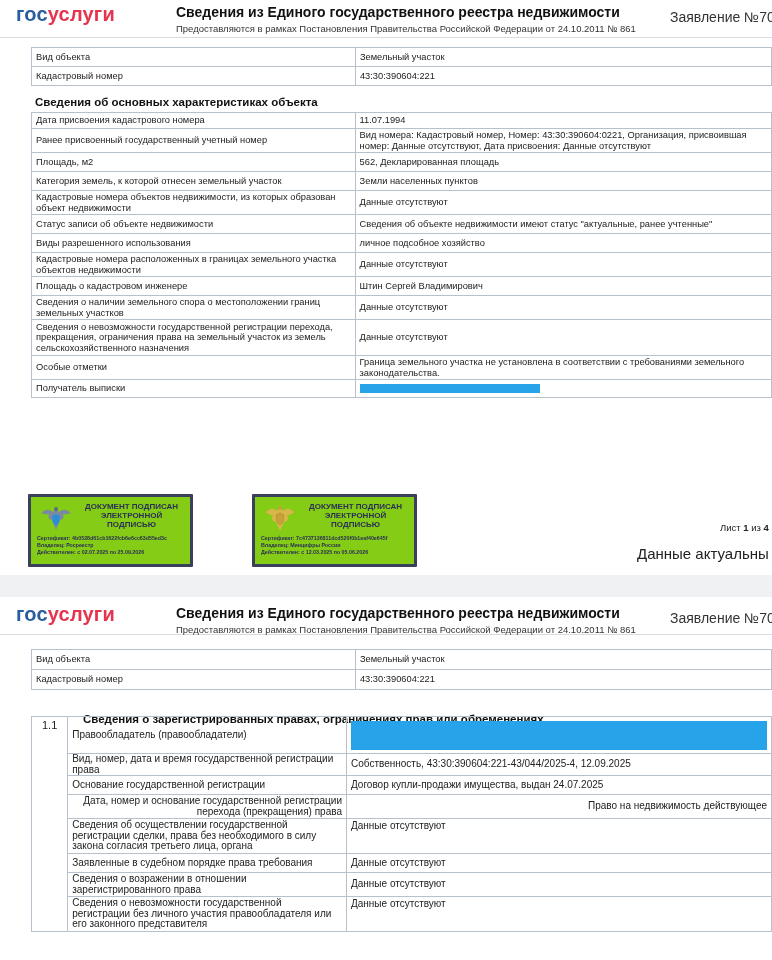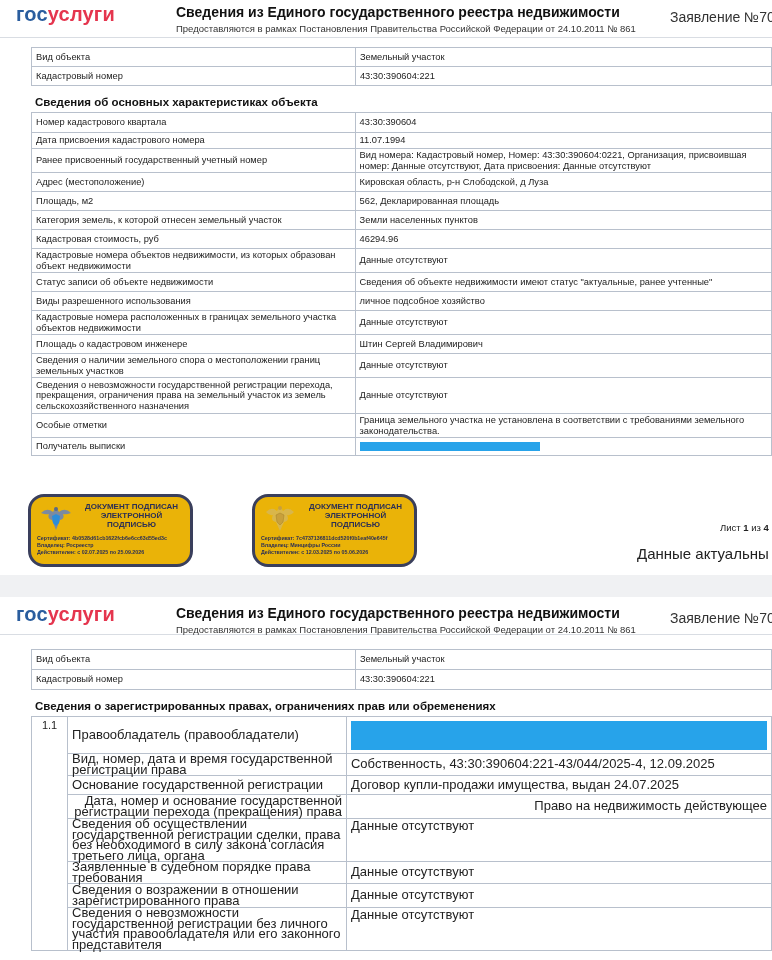--- a/index.html
+++ b/index.html
@@ -21,31 +21,31 @@
 
   table.grid { position: absolute; left: 31px; border-collapse: collapse; table-layout: fixed; }
   table.grid td { border: 1px solid #b8c0cc; font-size: 9.3px; line-height: 10.5px; padding: 0 4px; vertical-align: middle; color: #222; }
   table.grid td.l { width: 327px; }
   table.grid td.r { width: 420px; }
 
   .sec-title { position: absolute; left: 35px; font-size: 11.5px; font-weight: bold; color: #111; white-space: nowrap; }
 
   .redact { display: inline-block; background: #27a3ea; height: 9px; vertical-align: middle; }
 
-  .stamp { position: absolute; top: 494px; width: 165px; height: 73px; border: 3px solid #3a3f5c; border-radius: 16px; background: #eab308; }
+  .stamp { position: absolute; top: 494px; width: 165px; height: 73px; border: 3px solid #3a3f5c; border-radius: 1px; background: #84cc16; }
   .stamp .emblem { position: absolute; left: 8px; top: 6px; width: 34px; height: 30px; }
   .stamp .st1 { position: absolute; left: 46px; right: 4px; top: 5px; text-align: center; font-size: 8px; font-weight: bold; color: #2b2f55; line-height: 9px; }
   .stamp .cert { position: absolute; left: 6px; top: 38px; font-size: 5.3px; color: #2b2f55; line-height: 7px; white-space: nowrap; font-weight: bold; }
 
   .sheet { position: absolute; left: 720px; top: 522px; font-size: 9.5px; color: #222; white-space: nowrap; }
   .sheet b { font-weight: bold; }
   .actual { position: absolute; left: 637px; top: 545px; font-size: 15px; color: #222; white-space: nowrap; }
 
   table.rights { position: absolute; left: 31px; top: 119px; border-collapse: collapse; table-layout: fixed; }
-  table.rights td { border: 1px solid #b8c0cc; font-size: 13px; line-height: 10.5px; padding: 0 4px; vertical-align: middle; color: #222; }
+  table.rights td { border: 1px solid #b8c0cc; font-size: 10px; line-height: 10.5px; padding: 0 4px; vertical-align: middle; color: #222; }
   table.rights td.num { width: 37px; vertical-align: top; text-align: center; font-size: 11px; padding-top: 3px; }
   table.rights td.l { width: 290px; }
   table.rights td.r { width: 420px; }
   table.rights td.top { vertical-align: top; padding-top: 2px; }
 </style>
 </head>
 <body>
 
 <div class="page page1">
   <div class="header">
@@ -65,47 +65,35 @@
           <td class="l">Кадастровый номер</td>
           <td class="r">43:30:390604:221</td>
         </tr>
   </tbody>
     </table>
 
   <div class="sec-title" style="top:96px;">Сведения об основных характеристиках объекта</div>
 
   <table class="grid" style="top:112px;">
     <tbody>
-        <tr style="height:20px;">
-          <td class="l">Номер кадастрового квартала</td>
-          <td class="r">43:30:390604</td>
-        </tr>
     <tr style="height:16px;">
           <td class="l">Дата присвоения кадастрового номера</td>
           <td class="r">11.07.1994</td>
         </tr>
     <tr style="height:24px;">
           <td class="l">Ранее присвоенный государственный учетный номер</td>
           <td class="r">Вид номера: Кадастровый номер, Номер: 43:30:390604:0221, Организация, присвоившая номер: Данные отсутствуют, Дата присвоения: Данные отсутствуют</td>
         </tr>
     <tr style="height:19px;">
-          <td class="l">Адрес (местоположение)</td>
-          <td class="r">Кировская область, р-н Слободской, д Луза</td>
-        </tr>
-    <tr style="height:19px;">
           <td class="l">Площадь, м2</td>
           <td class="r">562, Декларированная площадь</td>
         </tr>
     <tr style="height:19px;">
           <td class="l">Категория земель, к которой отнесен земельный участок</td>
           <td class="r">Земли населенных пунктов</td>
-        </tr>
-    <tr style="height:19px;">
-          <td class="l">Кадастровая стоимость, руб</td>
-          <td class="r">46294.96</td>
         </tr>
     <tr style="height:24px;">
           <td class="l">Кадастровые номера объектов недвижимости, из которых образован объект недвижимости</td>
           <td class="r">Данные отсутствуют</td>
         </tr>
     <tr style="height:19px;">
           <td class="l">Статус записи об объекте недвижимости</td>
           <td class="r">Сведения об объекте недвижимости имеют статус "актуальные, ранее учтенные"</td>
         </tr>
     <tr style="height:19px;">
@@ -195,21 +183,21 @@
           <td class="l">Вид объекта</td>
           <td class="r">Земельный участок</td>
         </tr>
     <tr style="height:20px;">
           <td class="l">Кадастровый номер</td>
           <td class="r">43:30:390604:221</td>
         </tr>
   </tbody>
     </table>
 
-  <div class="sec-title" style="top:103px;">Сведения о зарегистрированных правах, ограничениях прав или обременениях</div>
+  <div class="sec-title" style="top:116px;margin-left:48px;">Сведения о зарегистрированных правах, ограничениях прав или обременениях</div>
 
   <table class="rights">
     <tbody>
         <tr style="height:37px;">
       <td class="num" rowspan="8">1.1</td>
       <td class="l">Правообладатель (правообладатели)</td>
       <td class="r"><span class="redact" style="width:416px;height:29px;"></span></td>
     </tr>
     <tr style="height:21px;">
           <td class="l">Вид, номер, дата и время государственной регистрации права</td>

